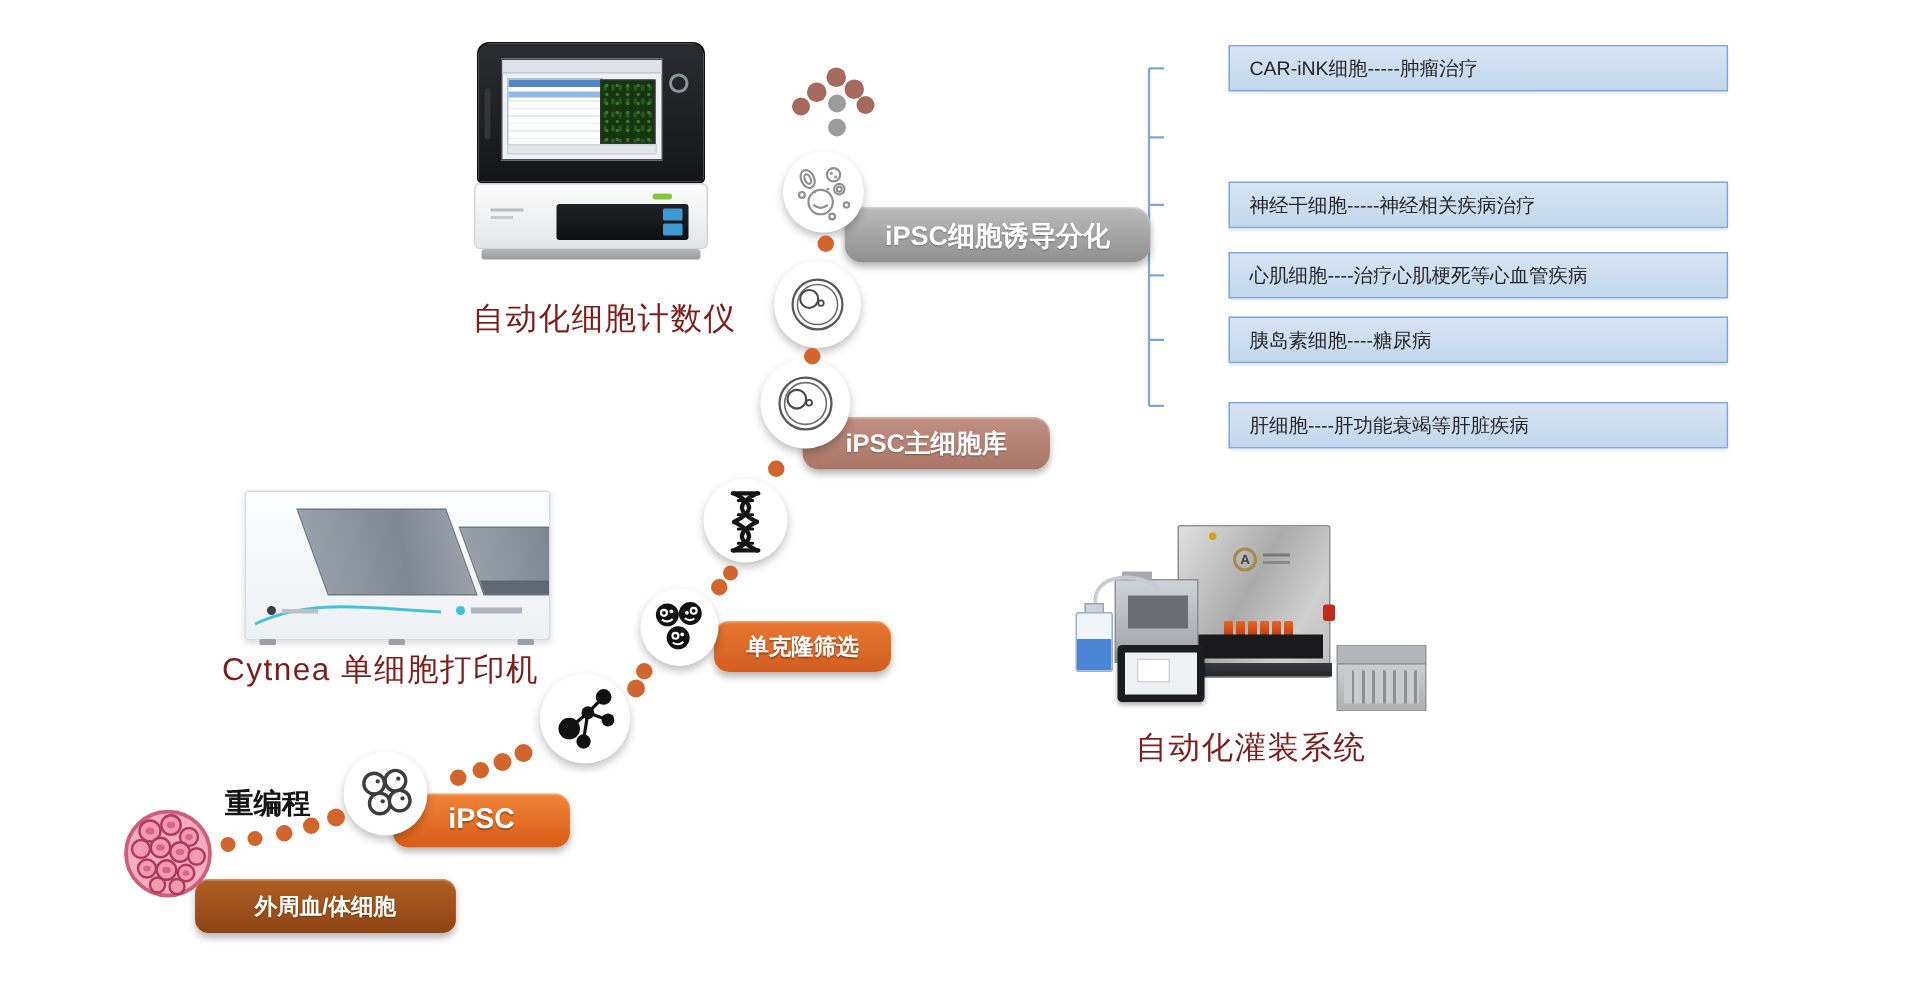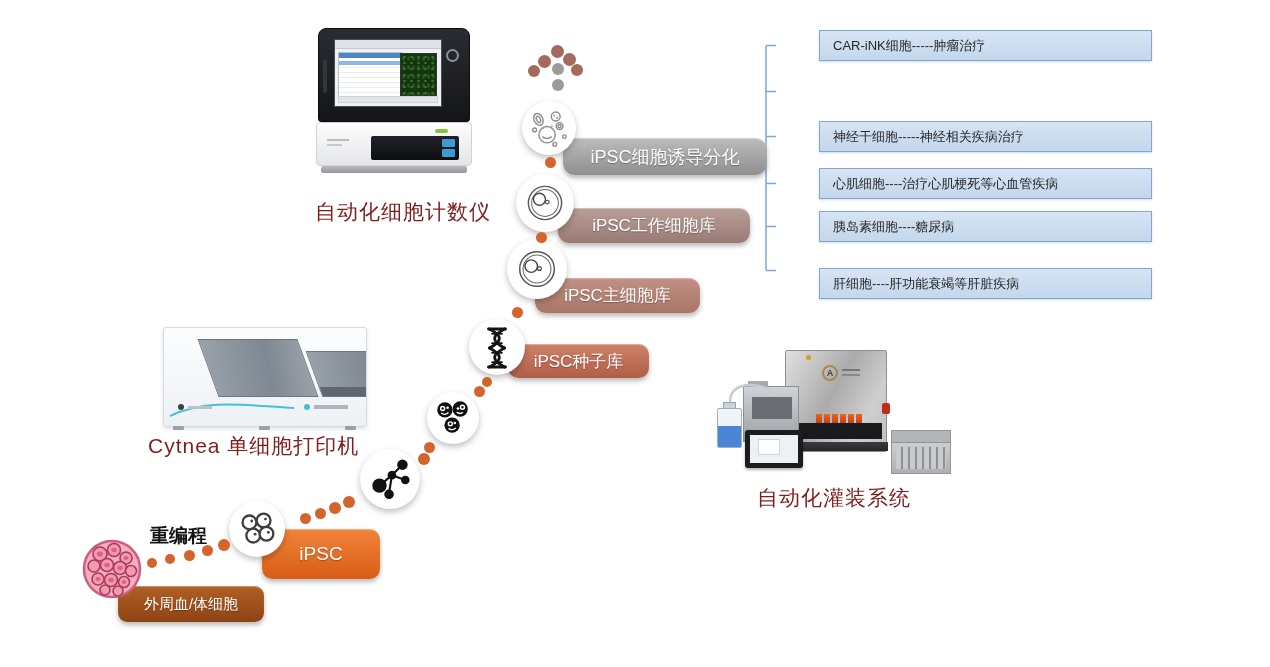--- a/index.html
+++ b/index.html
@@ -2,26 +2,26 @@
 <html><head>
 <meta charset="utf-8">
 <style>
   * { margin:0; padding:0; box-sizing:border-box; }
   html,body { background:#ffffff; }
   body { font-family:"Liberation Sans","DejaVu Sans",sans-serif; }
   .stage { position:relative; width:1270px; height:667px; background:#fff; overflow:hidden; }
 
   
   .step { position:absolute; display:flex; align-items:center; justify-content:center;
-          color:#fff; font-weight:normal; text-align:center;
+          color:#fff; font-weight:bold; text-align:center;
           text-shadow:0 1px 1px rgba(0,0,0,.3);
           box-shadow:0 3px 5px rgba(0,0,0,.28), inset 0 1px 1px rgba(255,255,255,.35); }
-  .step-somatic   { left:118px; top:586px; width:146px; height:36px; border-radius:9px;  font-size:15px;
+  .step-somatic   { left:130px; top:586px; width:174px; height:36px; border-radius:9px;  font-size:15px;
                     background:linear-gradient(180deg,#b06024,#8f4314); }
-  .step-ipsc      { left:262px; top:529px; width:118px; height:50px; border-radius:10px; font-size:19px;
+  .step-ipsc      { left:262px; top:529px; width:118px; height:36px; border-radius:10px; font-size:19px;
                     background:linear-gradient(180deg,#f08438,#d85c17); }
   .step-gene      { left:425px; top:472px; width:209px; height:54px; border-radius:14px; font-size:15px;
                     background:linear-gradient(180deg,#ea7830,#d65e1d); flex-direction:column; line-height:24px; }
   .step-mono      { left:476px; top:414px; width:118px; height:34px; border-radius:10px; font-size:15px;
                     background:linear-gradient(180deg,#e87731,#d15e20); }
   .step-seed      { left:508px; top:344px; width:141px; height:34px; border-radius:10px; font-size:17px;
                     background:linear-gradient(180deg,#cd8169,#b25e46); }
   .step-master    { left:535px; top:278px; width:165px; height:35px; border-radius:11px; font-size:17px;
                     background:linear-gradient(180deg,#c29183,#a87566); }
   .step-working   { left:558px; top:208px; width:192px; height:35px; border-radius:11px; font-size:17px;
@@ -251,28 +251,25 @@
   <div class="outcome" style="top:268px">
       <span>肝细胞----肝功能衰竭等肝脏疾病</span>
     </div>
 
   <div class="step step-somatic">
       <span>外周血/体细胞</span>
     </div>
   <div class="step step-ipsc">
       <span>iPSC</span>
     </div>
-  <div class="step step-seed">
-      <span>iPSC种子库</span>
+  <div class="step step-mono">
+      <span>单克隆筛选</span>
     </div>
   <div class="step step-master">
       <span>iPSC主细胞库</span>
-    </div>
-  <div class="step step-working">
-      <span>iPSC工作细胞库</span>
     </div>
   <div class="step step-diff">
       <span>iPSC细胞诱导分化</span>
     </div>
 
   <div class="reprog">重编程</div>
 
   <div class="ic-pink">
     <svg viewBox="0 0 64 62" width="64" height="62">
       <circle cx="32" cy="31" r="28" fill="#f5aebf" stroke="#cf5d7d" stroke-width="2.5"></circle>

